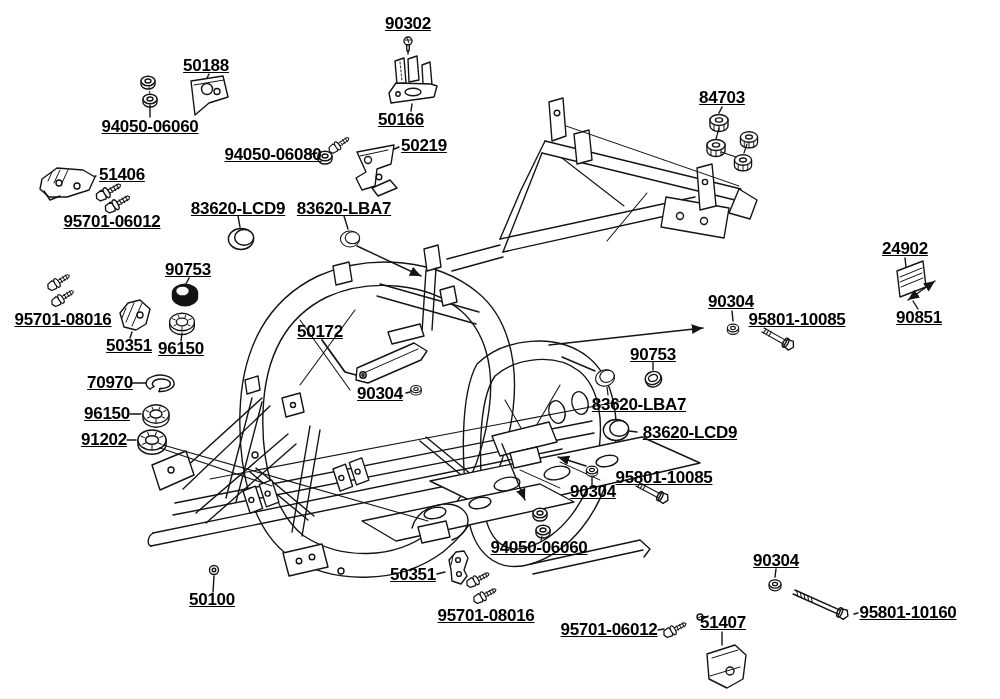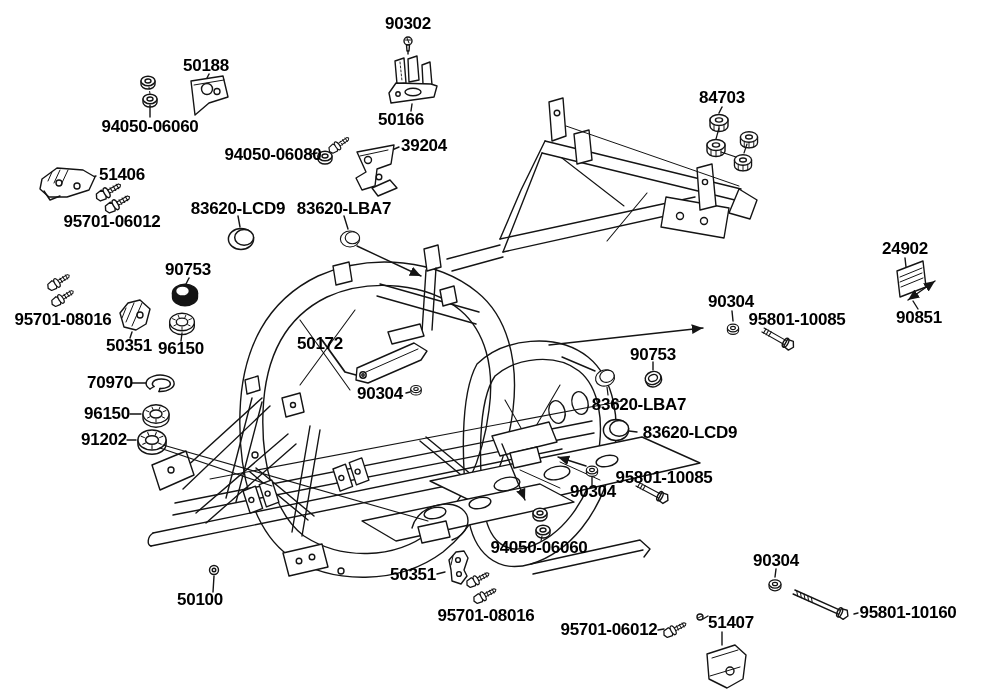--- a/index.html
+++ b/index.html
@@ -3,21 +3,21 @@
 <meta charset="utf-8">
 <title>Diagram</title>
 <style>
   html,body{margin:0;padding:0;background:#fff;}
   .stage{position:relative;width:1000px;height:699px;background:#ffffff;overflow:hidden;
          font-family:"Liberation Sans",sans-serif;}
   .stage svg{position:absolute;left:0;top:0;}
   #labels-layer{position:absolute;left:0;top:0;width:100%;height:100%;pointer-events:none;}
   .part-label{position:absolute;transform:translate(-50%,-50%);
      font:bold 17px "Liberation Sans",sans-serif;letter-spacing:-0.3px;
-     color:#000;white-space:nowrap;}
+     color:#000;white-space:nowrap;text-decoration:underline;}
 </style>
 </head>
 <body>
 
 <div class="stage">
 
 <svg width="1000" height="699" viewBox="0 0 1000 699" stroke="#141414" stroke-width="1.4" fill="none" stroke-linecap="round" stroke-linejoin="round">
 
   <defs>
     <marker id="ah" markerWidth="10" markerHeight="8" refX="8" refY="3.5" orient="auto-start-reverse">
@@ -344,47 +344,47 @@
     <path d="M854,614 L858,613"></path>
   </g>
 </svg>
 
 <div id="labels-layer">
       <span class="part-label" style="left: 408px; top: 24px;">90302</span>
       <span class="part-label" style="left: 206px; top: 66px;">50188</span>
       <span class="part-label" style="left: 150px; top: 127px;">94050-06060</span>
       <span class="part-label" style="left: 401px; top: 120px; text-align: center;">50166</span>
       <span class="part-label" style="left: 273px; top: 155px;">94050-06080</span>
-      <span class="part-label" style="left: 424px; top: 146px;">39204</span>
+      <span class="part-label" style="left: 424px; top: 146px;">50219</span>
       <span class="part-label" style="left: 122px; top: 175px;">51406</span>
       <span class="part-label" style="left: 112px; top: 222px;">95701-06012</span>
       <span class="part-label" style="left: 238px; top: 209px;">83620-LCD9</span>
       <span class="part-label" style="left: 344px; top: 209px;">83620-LBA7</span>
       <span class="part-label" style="left: 722px; top: 98px;">84703</span>
       <span class="part-label" style="left: 905px; top: 249px;">24902</span>
       <span class="part-label" style="left: 919px; top: 318px;">90851</span>
       <span class="part-label" style="left: 731px; top: 302px;">90304</span>
       <span class="part-label" style="left: 797px; top: 320px;">95801-10085</span>
       <span class="part-label" style="left: 653px; top: 355px;">90753</span>
       <span class="part-label" style="left: 639px; top: 405px;">83620-LBA7</span>
       <span class="part-label" style="left: 690px; top: 433px;">83620-LCD9</span>
       <span class="part-label" style="left: 188px; top: 270px;">90753</span>
       <span class="part-label" style="left: 63px; top: 320px;">95701-08016</span>
       <span class="part-label" style="left: 129px; top: 346px;">50351</span>
       <span class="part-label" style="left: 181px; top: 349px;">96150</span>
-      <span class="part-label" style="left: 320px; top: 344px;">50172</span>
+      <span class="part-label" style="left: 320px; top: 332px;">50172</span>
       <span class="part-label" style="left: 110px; top: 383px;">70970</span>
       <span class="part-label" style="left: 107px; top: 414px;">96150</span>
       <span class="part-label" style="left: 104px; top: 440px;">91202</span>
       <span class="part-label" style="left: 380px; top: 394px;">90304</span>
-      <span class="part-label" style="left: 200px; top: 600px; text-align: right;">50100</span>
+      <span class="part-label" style="left: 212px; top: 600px; text-align: right;">50100</span>
       <span class="part-label" style="left: 413px; top: 575px;">50351</span>
       <span class="part-label" style="left: 486px; top: 616px;">95701-08016</span>
       <span class="part-label" style="left: 539px; top: 548px;">94050-06060</span>
       <span class="part-label" style="left: 593px; top: 492px;">90304</span>
       <span class="part-label" style="left: 664px; top: 478px;">95801-10085</span>
       <span class="part-label" style="left: 609px; top: 630px;">95701-06012</span>
-      <span class="part-label" style="left: 723px; top: 623px; margin-left: 8px;">51407</span>
+      <span class="part-label" style="left: 723px; top: 623px;">51407</span>
       <span class="part-label" style="left: 776px; top: 561px;">90304</span>
       <span class="part-label" style="left: 908px; top: 613px; text-align: center;">95801-10160</span>
     </div>
 
 </div>
 
 </body></html>

